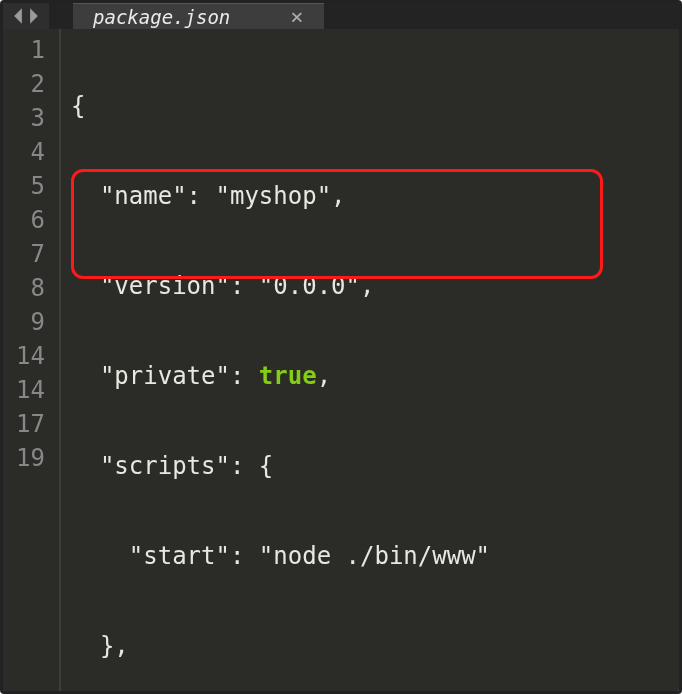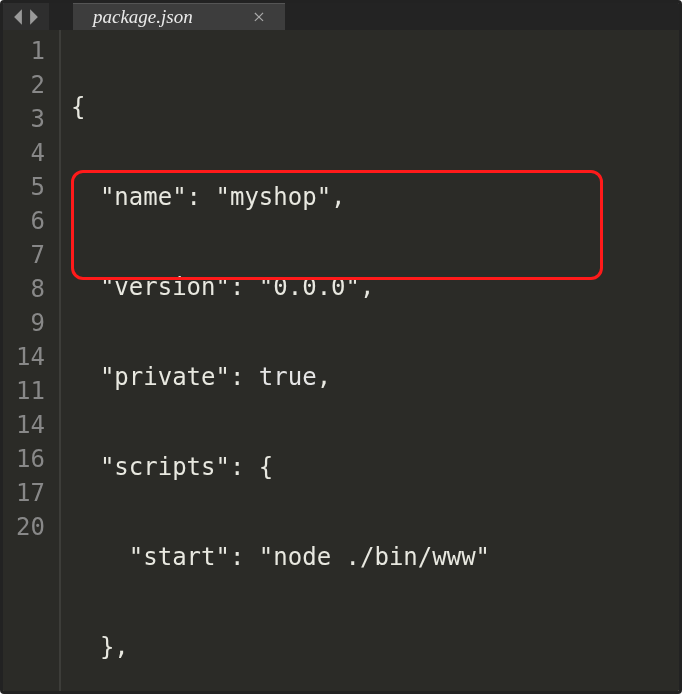--- a/index.html
+++ b/index.html
@@ -49,21 +49,20 @@
       display: flex;
       align-items: center;
       padding: 0 20px;
       background: #3d3d3d;
       color: #eaeaea;
       font-style: italic;
       font-size: 19px;
       border-top: 1px solid #555;
       gap: 60px;
       cursor: pointer;
-      font-family: Liberation Serif, serif;
     }
     .tab-close {
       color: #aaa;
       font-style: normal;
       font-size: 22px;
       cursor: pointer;
     }
     .edge-shadow {
       height: 6px;
       background: linear-gradient(#141414, #2b2b27);
@@ -97,21 +96,21 @@
       color: #e8e8e0;
       white-space: pre;
     }
     .code-line {
       height: 34px;
       line-height: 34px;
     }
     .key { color: #e8e8e0; }
     .str { color: #e8e8e0; }
     .pun { color: #e8e8e0; }
-    .boolv { color: #e5e5e5; }
+    .boolv { color: #84cc16; font-weight: bold; }
     .highlight-box {
       position: absolute;
       border: 3px solid #ff1a1a;
       border-radius: 12px;
       pointer-events: none;
       left: 68px;
       top: 140px;
       width: 532px;
       height: 110px;
     }
@@ -148,25 +147,23 @@
       <div>1</div>
       <div>2</div>
       <div>3</div>
       <div>4</div>
       <div>5</div>
       <div>6</div>
       <div>7</div>
       <div>8</div>
       <div>9</div>
       <div>14</div>
-      <div>11</div>
       <div>14</div>
-      <div>16</div>
       <div>17</div>
-      <div>20</div>
+      <div>19</div>
     </div>
 
     <div class="code-area">
       <div class="code-line"><span class="pun">{</span></div>
       <div class="code-line"><span>  </span><span class="key">"name"</span><span class="pun">: </span><span class="str">"myshop"</span><span class="pun">,</span></div>
       <div class="code-line"><span>  </span><span class="key">"version"</span><span class="pun">: </span><span class="str">"0.0.0"</span><span class="pun">,</span></div>
       <div class="code-line"><span>  </span><span class="key">"private"</span><span class="pun">: </span><span class="boolv">true</span><span class="pun">,</span></div>
       <div class="code-line"><span>  </span><span class="key">"scripts"</span><span class="pun">: {</span></div>
       <div class="code-line"><span>    </span><span class="key">"start"</span><span class="pun">: </span><span class="str">"node ./bin/www"</span></div>
       <div class="code-line"><span>  </span><span class="pun">},</span></div>

